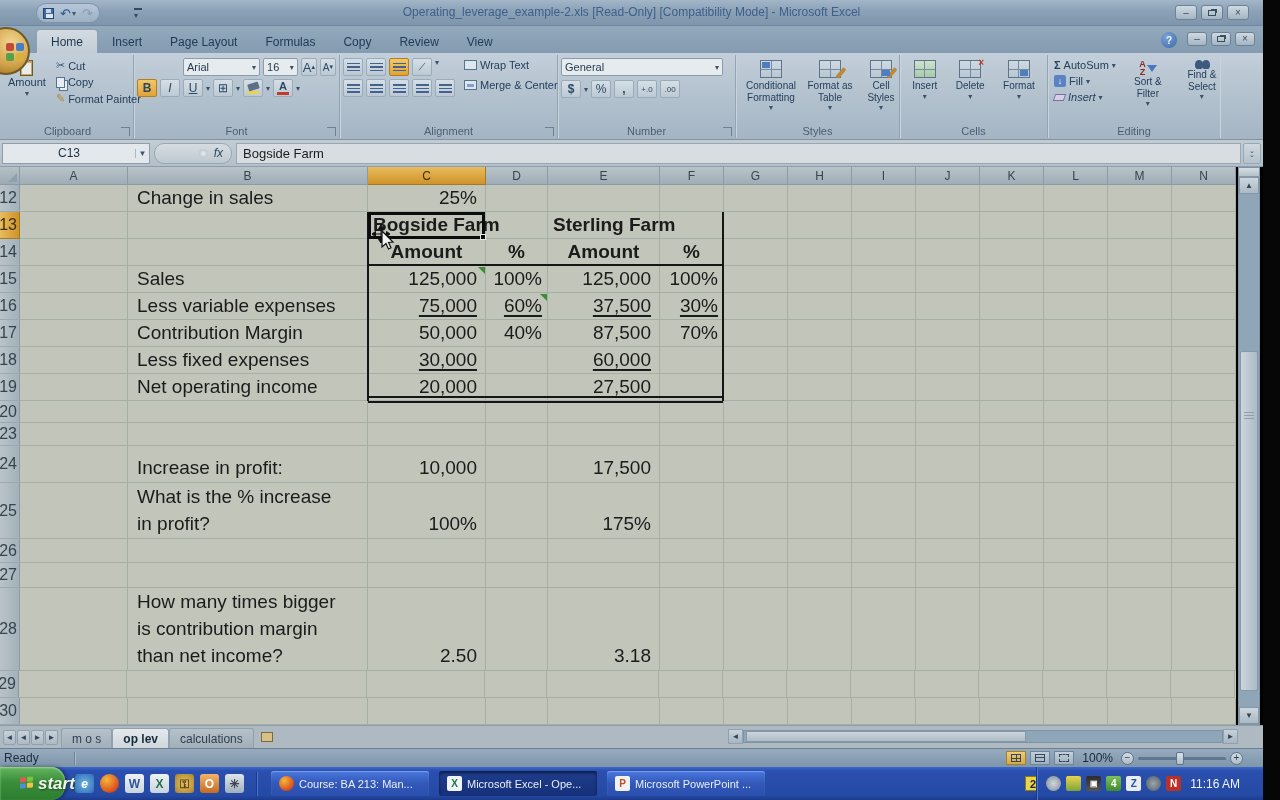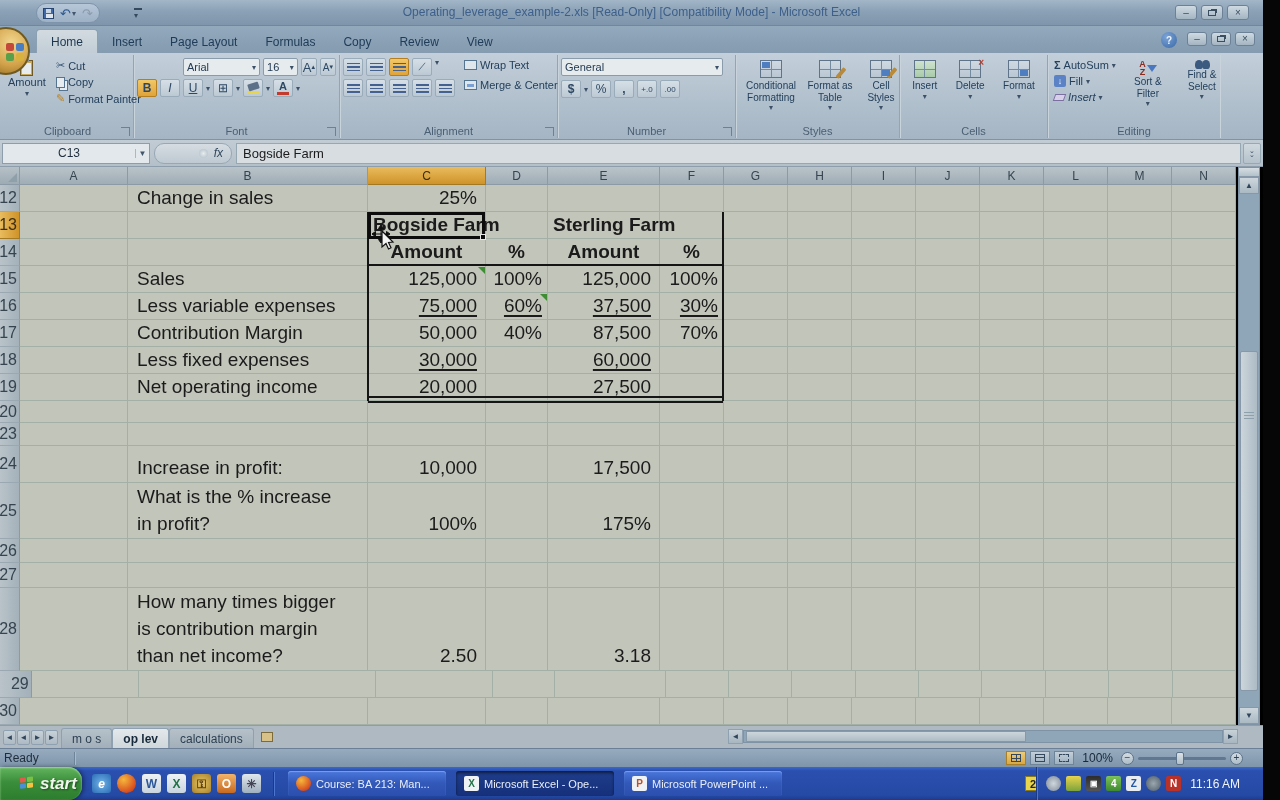--- a/index.html
+++ b/index.html
@@ -169,21 +169,21 @@
   .zoom-minus,.zoom-plus{width:13px;height:13px;border-radius:50%;border:1px solid #5d7389;
     background:linear-gradient(#d3dce2,#aebdc9);font-size:10px;line-height:10px;text-align:center;color:#2c4257;}
   .zoom-track{width:88px;height:3px;background:#5f7890;position:relative;border-radius:2px;}
   .zoom-notch{position:absolute;left:50%;top:-3px;width:1px;height:9px;background:#56708a;}
   .zoom-thumb{position:absolute;left:38px;top:-5px;width:8px;height:13px;background:linear-gradient(#dbe2e7,#b2c0ca);
     border:1px solid #5d7389;border-radius:2px;}
 
   
   .taskbar{position:absolute;left:0;top:767px;width:1263px;height:33px;
     background:linear-gradient(#3a68cc,#2a4fae 12%,#254aa5 85%,#1c3b8c);display:flex;align-items:center;}
-  .start-btn{width:82px;height:33px;border-radius:0 14px 14px 0;
+  .start-btn{width:65px;height:33px;border-radius:0 14px 14px 0;
     background:linear-gradient(#63b55f,#3b8e3b 45%,#2c7d2e);display:flex;align-items:center;gap:5px;
     padding-left:20px;box-shadow:inset 0 1px 2px #9fd79a, 2px 0 4px rgba(0,0,0,.4);}
   .start-label{color:#f2f6ee;font-size:17px;font-weight:bold;font-style:italic;text-shadow:1px 1px 2px #1c4a1c;}
   .win-flag{width:15px;height:14px;display:grid;grid-template-columns:6px 6px;grid-template-rows:5px 5px;gap:1px;transform:skewY(-6deg);}
   .win-flag i{border-radius:1px;}
   .win-flag i:nth-child(1){background:#e05a4e;}
   .win-flag i:nth-child(2){background:#7ac143;}
   .win-flag i:nth-child(3){background:#4a90d9;}
   .win-flag i:nth-child(4){background:#f5c242;}
   .qlaunch{display:flex;align-items:center;gap:6px;padding:0 8px 0 10px;}
@@ -790,21 +790,21 @@
             <div class="g-cell" style="width: 64px;"></div>
             <div class="g-cell" style="width: 64px;"></div>
             <div class="g-cell" style="width: 64px;"></div>
             <div class="g-cell" style="width: 64px;"></div>
             <div class="g-cell" style="width: 64px;"></div>
             <div class="g-cell" style="width: 64px;"></div>
             <div class="g-cell" style="width: 64px;"></div>
             <div class="g-cell" style="width: 64px;"></div>
           </div>
           <div class="g-row" style="height: 27px;">
-            <div class="g-rowhdr" style="width: 32px;">29</div>
+            <div class="g-rowhdr" style="width: 19px;">29</div>
             <div class="g-cell" style="width: 108px;"></div>
             <div class="g-cell" style="width: 240px;"></div>
             <div class="g-cell" style="width: 118px;"></div>
             <div class="g-cell" style="width: 62px;"></div>
             <div class="g-cell" style="width: 112px;"></div>
             <div class="g-cell" style="width: 64px;"></div>
             <div class="g-cell" style="width: 64px;"></div>
             <div class="g-cell" style="width: 64px;"></div>
             <div class="g-cell" style="width: 64px;"></div>
             <div class="g-cell" style="width: 64px;"></div>

